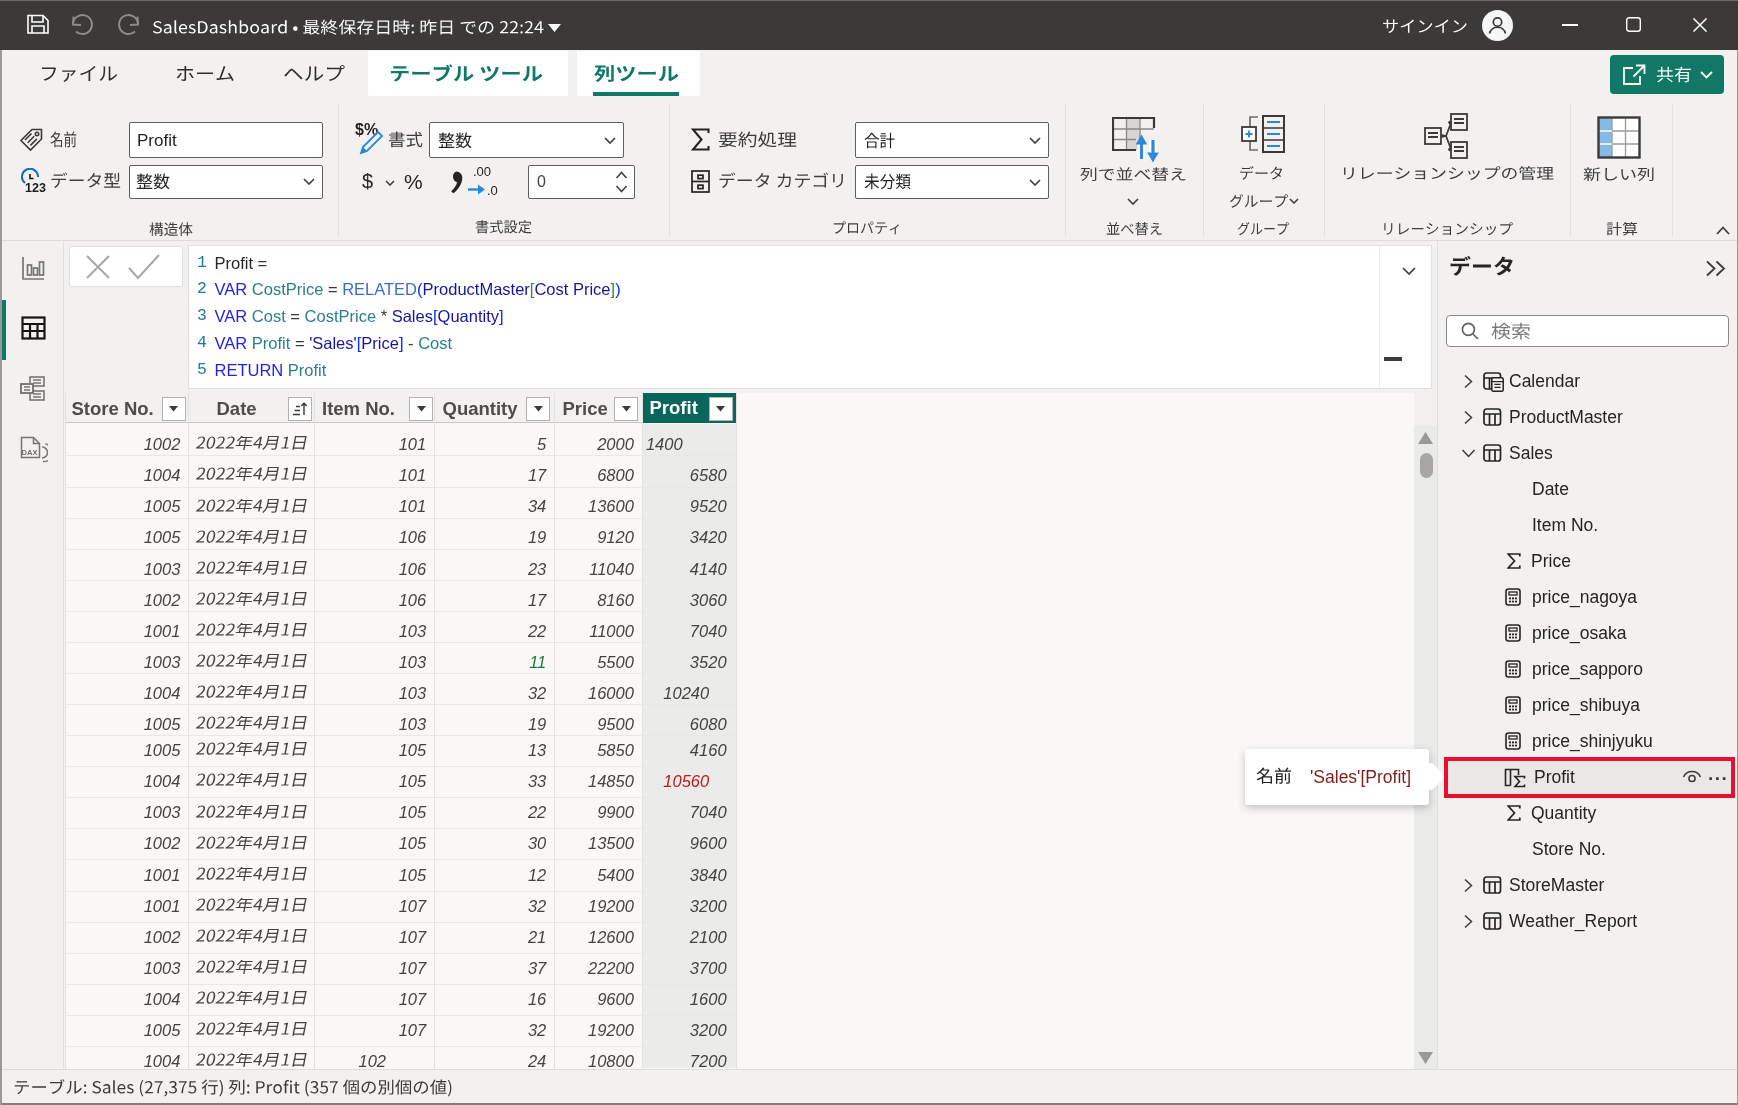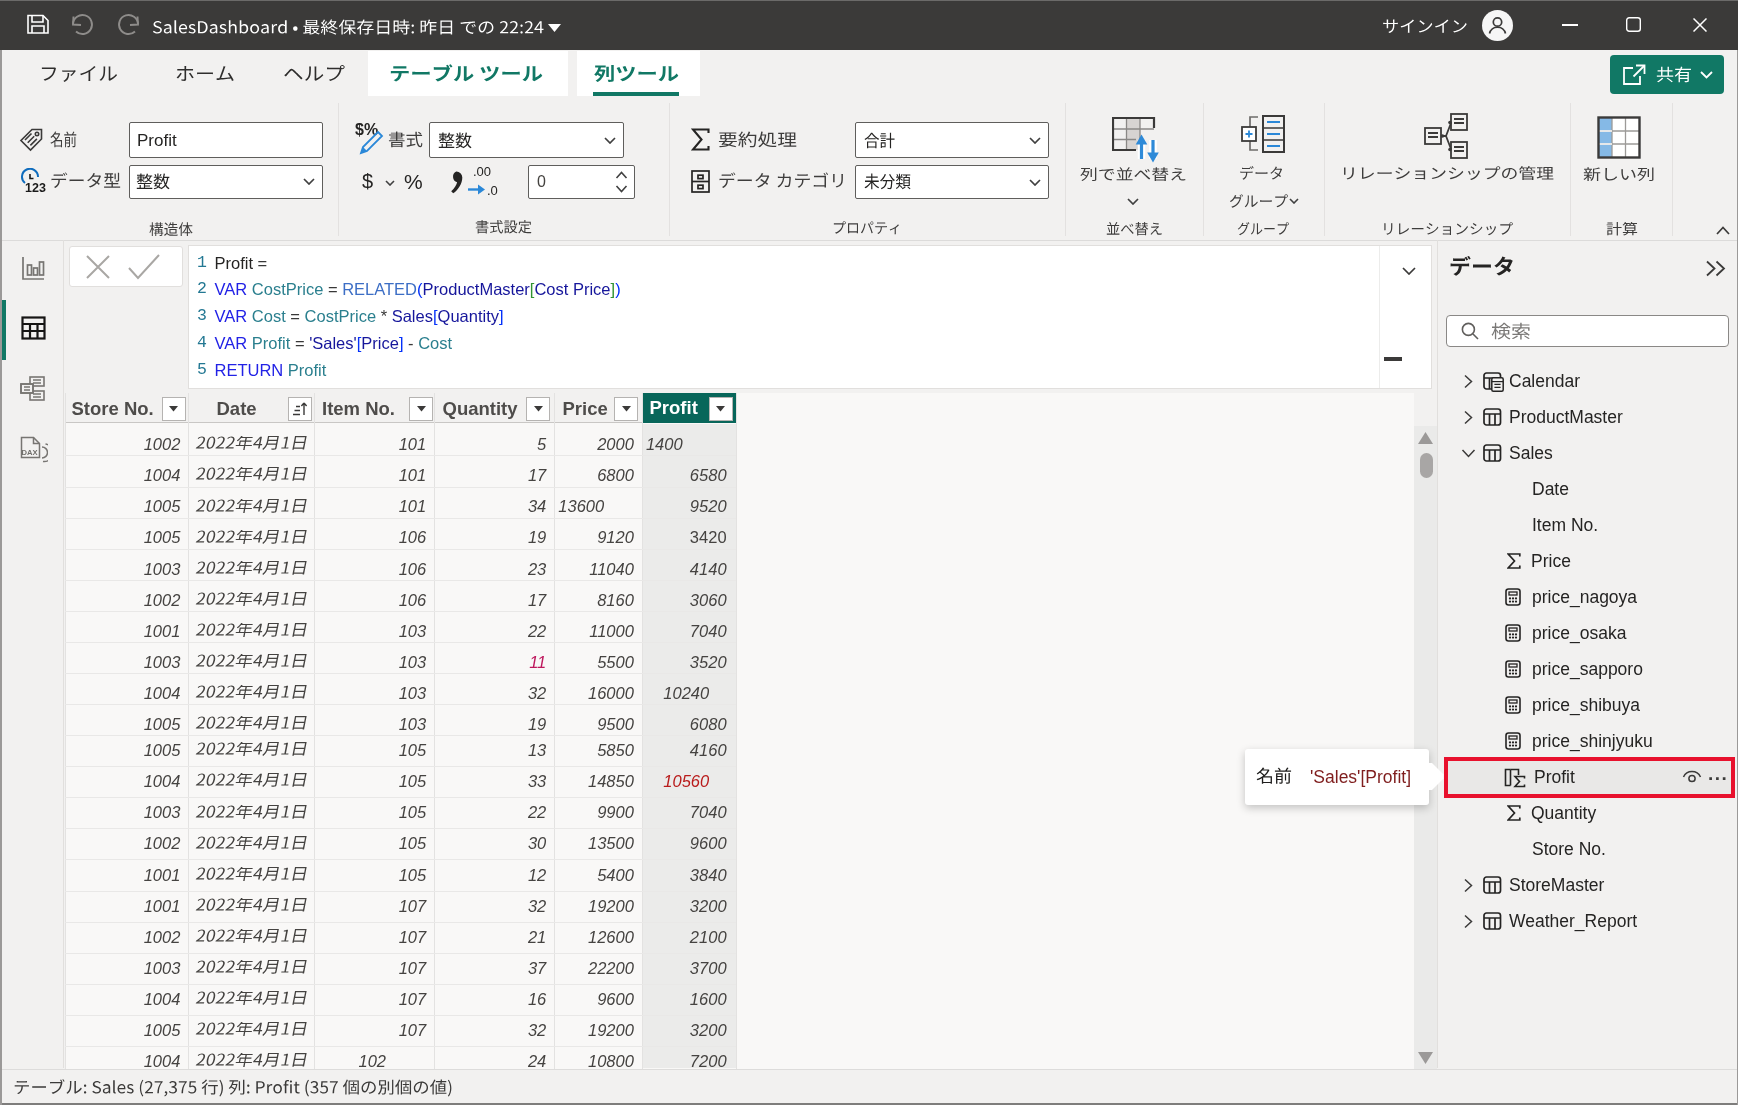--- a/index.html
+++ b/index.html
@@ -412,30 +412,30 @@
 <div style="position:absolute;font-style:italic;font-size:16.5px;color:#454341;text-align:right;left:318.3px;top:466.2px;width:107.9px">101</div>
 <div style="position:absolute;font-style:italic;font-size:16.5px;color:#454341;text-align:right;left:438.2px;top:466.2px;width:108.1px">17</div>
 <div style="position:absolute;font-style:italic;font-size:16.5px;color:#454341;text-align:right;left:558.3px;top:466.2px;width:75.6px">6800</div>
 <div style="position:absolute;font-style:italic;font-size:16.5px;color:#454341;text-align:right;left:645.9px;top:466.2px;width:80.7px">6580</div>
 <div style="position:absolute;font-style:italic;font-size:16.5px;color:#454341;text-align:right;left:68.5px;top:497.3px;width:111.9px">1005</div>
 <svg class="abs" style="left:195.1px;top:498.5px" width="112.2" height="17" viewBox="0 -12.6 103.18 17" preserveAspectRatio="none">
     <path d="M0.7 0.0H8.2L8.5 -1.3H5.2C4.6 -1.3 3.8 -1.2 3.2 -1.2C6.5 -3.8 8.8 -6.3 9.2 -8.7C9.6 -10.8 8.5 -12.2 6.4 -12.2C4.8 -12.2 3.7 -11.5 2.5 -10.4L3.2 -9.6C4.1 -10.4 5.0 -11.0 6.0 -11.0C7.4 -11.0 8.0 -10.0 7.7 -8.6C7.4 -6.5 5.2 -4.2 0.9 -0.9Z M13.5 0.2C15.8 0.2 17.6 -1.8 18.4 -6.0C19.1 -10.2 18.0 -12.2 15.8 -12.2C13.5 -12.2 11.7 -10.2 10.9 -6.0C10.2 -1.8 11.3 0.2 13.5 0.2ZM13.8 -1.0C12.4 -1.0 11.7 -2.5 12.4 -6.0C13.0 -9.5 14.2 -11.0 15.6 -11.0C16.9 -11.0 17.6 -9.5 16.9 -6.0C16.3 -2.5 15.1 -1.0 13.8 -1.0Z M18.8 0.0H26.3L26.6 -1.3H23.2C22.6 -1.3 21.9 -1.2 21.3 -1.2C24.6 -3.8 26.9 -6.3 27.3 -8.7C27.7 -10.8 26.6 -12.2 24.5 -12.2C22.9 -12.2 21.8 -11.5 20.6 -10.4L21.3 -9.6C22.1 -10.4 23.1 -11.0 24.1 -11.0C25.5 -11.0 26.1 -10.0 25.8 -8.6C25.5 -6.5 23.3 -4.2 19.0 -0.9Z M27.9 0.0H35.4L35.6 -1.3H32.3C31.7 -1.3 30.9 -1.2 30.3 -1.2C33.6 -3.8 35.9 -6.3 36.4 -8.7C36.7 -10.8 35.6 -12.2 33.5 -12.2C32.0 -12.2 30.8 -11.5 29.7 -10.4L30.4 -9.6C31.2 -10.4 32.1 -11.0 33.1 -11.0C34.6 -11.0 35.1 -10.0 34.9 -8.6C34.5 -6.5 32.4 -4.2 28.0 -0.9Z M37.6 -3.6 37.4 -2.5H45.0L44.3 1.3H45.6L46.2 -2.5H52.2L52.4 -3.6H46.4L47.0 -6.9H51.8L52.0 -8.0H47.2L47.7 -10.5H52.9L53.1 -11.7H43.3C43.7 -12.3 44.0 -12.8 44.4 -13.4L43.2 -13.8C42.0 -11.5 40.3 -9.4 38.5 -8.1C38.7 -7.9 39.2 -7.5 39.4 -7.3C40.4 -8.2 41.5 -9.3 42.5 -10.5H46.4L46.0 -8.0H41.1L40.3 -3.6ZM41.5 -3.6 42.1 -6.9H45.8L45.2 -3.6Z M58.0 0.0H59.4L60.0 -3.3H61.6L61.8 -4.5H60.2L61.6 -11.9H59.9L53.6 -4.3L53.4 -3.3H58.6ZM58.8 -4.5H55.2L58.6 -8.6C59.1 -9.1 59.5 -9.7 59.9 -10.3H60.0C59.8 -9.7 59.6 -8.7 59.5 -8.2Z M67.2 -12.8 66.3 -7.8C65.8 -5.2 65.0 -1.9 61.9 0.4C62.2 0.6 62.6 1.1 62.7 1.3C64.5 -0.1 65.7 -1.9 66.4 -3.8H74.3L73.7 -0.5C73.7 -0.2 73.5 -0.0 73.1 -0.0C72.7 -0.0 71.4 0.0 70.1 -0.0C70.2 0.3 70.4 0.9 70.4 1.2C72.1 1.2 73.2 1.2 73.9 1.0C74.5 0.8 74.8 0.4 75.0 -0.5L77.2 -12.8ZM68.2 -11.6H75.7L75.2 -8.9H67.7ZM67.5 -7.7H75.0L74.5 -5.0H66.9C67.2 -5.9 67.4 -6.9 67.5 -7.7Z M79.3 0.0H85.8L86.0 -1.2H83.6L85.6 -11.9H84.4C83.7 -11.6 82.9 -11.3 81.8 -11.1L81.6 -10.2H83.8L82.2 -1.2H79.5Z M92.0 -5.7H100.2L99.3 -1.2H91.2ZM92.3 -6.9 93.0 -11.4H101.2L100.4 -6.9ZM92.0 -12.6 89.5 1.1H90.8L91.0 0.1H99.1L98.9 1.0H100.3L102.7 -12.6Z" fill="#454341"></path>
   </svg>
 <div style="position:absolute;font-style:italic;font-size:16.5px;color:#454341;text-align:right;left:318.3px;top:497.3px;width:107.9px">101</div>
 <div style="position:absolute;font-style:italic;font-size:16.5px;color:#454341;text-align:right;left:438.2px;top:497.3px;width:108.1px">34</div>
-<div style="position:absolute;font-style:italic;font-size:16.5px;color:#454341;text-align:left;left:558.3px;top:497.3px;width:75.6px">13600</div>
+<div style="position:absolute;font-style:italic;font-size:16.5px;color:#454341;text-align:right;left:558.3px;top:497.3px;width:75.6px">13600</div>
 <div style="position:absolute;font-style:italic;font-size:16.5px;color:#454341;text-align:right;left:645.9px;top:497.3px;width:80.7px">9520</div>
 <div style="position:absolute;font-style:italic;font-size:16.5px;color:#454341;text-align:right;left:68.5px;top:528.4px;width:111.9px">1005</div>
 <svg class="abs" style="left:195.1px;top:529.6px" width="112.2" height="17" viewBox="0 -12.6 103.18 17" preserveAspectRatio="none">
     <path d="M0.7 0.0H8.2L8.5 -1.3H5.2C4.6 -1.3 3.8 -1.2 3.2 -1.2C6.5 -3.8 8.8 -6.3 9.2 -8.7C9.6 -10.8 8.5 -12.2 6.4 -12.2C4.8 -12.2 3.7 -11.5 2.5 -10.4L3.2 -9.6C4.1 -10.4 5.0 -11.0 6.0 -11.0C7.4 -11.0 8.0 -10.0 7.7 -8.6C7.4 -6.5 5.2 -4.2 0.9 -0.9Z M13.5 0.2C15.8 0.2 17.6 -1.8 18.4 -6.0C19.1 -10.2 18.0 -12.2 15.8 -12.2C13.5 -12.2 11.7 -10.2 10.9 -6.0C10.2 -1.8 11.3 0.2 13.5 0.2ZM13.8 -1.0C12.4 -1.0 11.7 -2.5 12.4 -6.0C13.0 -9.5 14.2 -11.0 15.6 -11.0C16.9 -11.0 17.6 -9.5 16.9 -6.0C16.3 -2.5 15.1 -1.0 13.8 -1.0Z M18.8 0.0H26.3L26.6 -1.3H23.2C22.6 -1.3 21.9 -1.2 21.3 -1.2C24.6 -3.8 26.9 -6.3 27.3 -8.7C27.7 -10.8 26.6 -12.2 24.5 -12.2C22.9 -12.2 21.8 -11.5 20.6 -10.4L21.3 -9.6C22.1 -10.4 23.1 -11.0 24.1 -11.0C25.5 -11.0 26.1 -10.0 25.8 -8.6C25.5 -6.5 23.3 -4.2 19.0 -0.9Z M27.9 0.0H35.4L35.6 -1.3H32.3C31.7 -1.3 30.9 -1.2 30.3 -1.2C33.6 -3.8 35.9 -6.3 36.4 -8.7C36.7 -10.8 35.6 -12.2 33.5 -12.2C32.0 -12.2 30.8 -11.5 29.7 -10.4L30.4 -9.6C31.2 -10.4 32.1 -11.0 33.1 -11.0C34.6 -11.0 35.1 -10.0 34.9 -8.6C34.5 -6.5 32.4 -4.2 28.0 -0.9Z M37.6 -3.6 37.4 -2.5H45.0L44.3 1.3H45.6L46.2 -2.5H52.2L52.4 -3.6H46.4L47.0 -6.9H51.8L52.0 -8.0H47.2L47.7 -10.5H52.9L53.1 -11.7H43.3C43.7 -12.3 44.0 -12.8 44.4 -13.4L43.2 -13.8C42.0 -11.5 40.3 -9.4 38.5 -8.1C38.7 -7.9 39.2 -7.5 39.4 -7.3C40.4 -8.2 41.5 -9.3 42.5 -10.5H46.4L46.0 -8.0H41.1L40.3 -3.6ZM41.5 -3.6 42.1 -6.9H45.8L45.2 -3.6Z M58.0 0.0H59.4L60.0 -3.3H61.6L61.8 -4.5H60.2L61.6 -11.9H59.9L53.6 -4.3L53.4 -3.3H58.6ZM58.8 -4.5H55.2L58.6 -8.6C59.1 -9.1 59.5 -9.7 59.9 -10.3H60.0C59.8 -9.7 59.6 -8.7 59.5 -8.2Z M67.2 -12.8 66.3 -7.8C65.8 -5.2 65.0 -1.9 61.9 0.4C62.2 0.6 62.6 1.1 62.7 1.3C64.5 -0.1 65.7 -1.9 66.4 -3.8H74.3L73.7 -0.5C73.7 -0.2 73.5 -0.0 73.1 -0.0C72.7 -0.0 71.4 0.0 70.1 -0.0C70.2 0.3 70.4 0.9 70.4 1.2C72.1 1.2 73.2 1.2 73.9 1.0C74.5 0.8 74.8 0.4 75.0 -0.5L77.2 -12.8ZM68.2 -11.6H75.7L75.2 -8.9H67.7ZM67.5 -7.7H75.0L74.5 -5.0H66.9C67.2 -5.9 67.4 -6.9 67.5 -7.7Z M79.3 0.0H85.8L86.0 -1.2H83.6L85.6 -11.9H84.4C83.7 -11.6 82.9 -11.3 81.8 -11.1L81.6 -10.2H83.8L82.2 -1.2H79.5Z M92.0 -5.7H100.2L99.3 -1.2H91.2ZM92.3 -6.9 93.0 -11.4H101.2L100.4 -6.9ZM92.0 -12.6 89.5 1.1H90.8L91.0 0.1H99.1L98.9 1.0H100.3L102.7 -12.6Z" fill="#454341"></path>
   </svg>
 <div style="position:absolute;font-style:italic;font-size:16.5px;color:#454341;text-align:right;left:318.3px;top:528.4px;width:107.9px">106</div>
 <div style="position:absolute;font-style:italic;font-size:16.5px;color:#454341;text-align:right;left:438.2px;top:528.4px;width:108.1px">19</div>
 <div style="position:absolute;font-style:italic;font-size:16.5px;color:#454341;text-align:right;left:558.3px;top:528.4px;width:75.6px">9120</div>
-<div style="position:absolute;font-size:16.5px;color:#454341;text-align:right;left:645.9px;top:528.4px;width:80.7px">3420</div>
+<div style="position:absolute;font-style:italic;font-size:16.5px;color:#454341;text-align:right;left:645.9px;top:528.4px;width:80.7px">3420</div>
 <div style="position:absolute;font-style:italic;font-size:16.5px;color:#454341;text-align:right;left:68.5px;top:559.5px;width:111.9px">1003</div>
 <svg class="abs" style="left:195.1px;top:560.7px" width="112.2" height="17" viewBox="0 -12.6 103.18 17" preserveAspectRatio="none">
     <path d="M0.7 0.0H8.2L8.5 -1.3H5.2C4.6 -1.3 3.8 -1.2 3.2 -1.2C6.5 -3.8 8.8 -6.3 9.2 -8.7C9.6 -10.8 8.5 -12.2 6.4 -12.2C4.8 -12.2 3.7 -11.5 2.5 -10.4L3.2 -9.6C4.1 -10.4 5.0 -11.0 6.0 -11.0C7.4 -11.0 8.0 -10.0 7.7 -8.6C7.4 -6.5 5.2 -4.2 0.9 -0.9Z M13.5 0.2C15.8 0.2 17.6 -1.8 18.4 -6.0C19.1 -10.2 18.0 -12.2 15.8 -12.2C13.5 -12.2 11.7 -10.2 10.9 -6.0C10.2 -1.8 11.3 0.2 13.5 0.2ZM13.8 -1.0C12.4 -1.0 11.7 -2.5 12.4 -6.0C13.0 -9.5 14.2 -11.0 15.6 -11.0C16.9 -11.0 17.6 -9.5 16.9 -6.0C16.3 -2.5 15.1 -1.0 13.8 -1.0Z M18.8 0.0H26.3L26.6 -1.3H23.2C22.6 -1.3 21.9 -1.2 21.3 -1.2C24.6 -3.8 26.9 -6.3 27.3 -8.7C27.7 -10.8 26.6 -12.2 24.5 -12.2C22.9 -12.2 21.8 -11.5 20.6 -10.4L21.3 -9.6C22.1 -10.4 23.1 -11.0 24.1 -11.0C25.5 -11.0 26.1 -10.0 25.8 -8.6C25.5 -6.5 23.3 -4.2 19.0 -0.9Z M27.9 0.0H35.4L35.6 -1.3H32.3C31.7 -1.3 30.9 -1.2 30.3 -1.2C33.6 -3.8 35.9 -6.3 36.4 -8.7C36.7 -10.8 35.6 -12.2 33.5 -12.2C32.0 -12.2 30.8 -11.5 29.7 -10.4L30.4 -9.6C31.2 -10.4 32.1 -11.0 33.1 -11.0C34.6 -11.0 35.1 -10.0 34.9 -8.6C34.5 -6.5 32.4 -4.2 28.0 -0.9Z M37.6 -3.6 37.4 -2.5H45.0L44.3 1.3H45.6L46.2 -2.5H52.2L52.4 -3.6H46.4L47.0 -6.9H51.8L52.0 -8.0H47.2L47.7 -10.5H52.9L53.1 -11.7H43.3C43.7 -12.3 44.0 -12.8 44.4 -13.4L43.2 -13.8C42.0 -11.5 40.3 -9.4 38.5 -8.1C38.7 -7.9 39.2 -7.5 39.4 -7.3C40.4 -8.2 41.5 -9.3 42.5 -10.5H46.4L46.0 -8.0H41.1L40.3 -3.6ZM41.5 -3.6 42.1 -6.9H45.8L45.2 -3.6Z M58.0 0.0H59.4L60.0 -3.3H61.6L61.8 -4.5H60.2L61.6 -11.9H59.9L53.6 -4.3L53.4 -3.3H58.6ZM58.8 -4.5H55.2L58.6 -8.6C59.1 -9.1 59.5 -9.7 59.9 -10.3H60.0C59.8 -9.7 59.6 -8.7 59.5 -8.2Z M67.2 -12.8 66.3 -7.8C65.8 -5.2 65.0 -1.9 61.9 0.4C62.2 0.6 62.6 1.1 62.7 1.3C64.5 -0.1 65.7 -1.9 66.4 -3.8H74.3L73.7 -0.5C73.7 -0.2 73.5 -0.0 73.1 -0.0C72.7 -0.0 71.4 0.0 70.1 -0.0C70.2 0.3 70.4 0.9 70.4 1.2C72.1 1.2 73.2 1.2 73.9 1.0C74.5 0.8 74.8 0.4 75.0 -0.5L77.2 -12.8ZM68.2 -11.6H75.7L75.2 -8.9H67.7ZM67.5 -7.7H75.0L74.5 -5.0H66.9C67.2 -5.9 67.4 -6.9 67.5 -7.7Z M79.3 0.0H85.8L86.0 -1.2H83.6L85.6 -11.9H84.4C83.7 -11.6 82.9 -11.3 81.8 -11.1L81.6 -10.2H83.8L82.2 -1.2H79.5Z M92.0 -5.7H100.2L99.3 -1.2H91.2ZM92.3 -6.9 93.0 -11.4H101.2L100.4 -6.9ZM92.0 -12.6 89.5 1.1H90.8L91.0 0.1H99.1L98.9 1.0H100.3L102.7 -12.6Z" fill="#454341"></path>
   </svg>
 <div style="position:absolute;font-style:italic;font-size:16.5px;color:#454341;text-align:right;left:318.3px;top:559.5px;width:107.9px">106</div>
 <div style="position:absolute;font-style:italic;font-size:16.5px;color:#454341;text-align:right;left:438.2px;top:559.5px;width:108.1px">23</div>
 <div style="position:absolute;font-style:italic;font-size:16.5px;color:#454341;text-align:right;left:558.3px;top:559.5px;width:75.6px">11040</div>
 <div style="position:absolute;font-style:italic;font-size:16.5px;color:#454341;text-align:right;left:645.9px;top:559.5px;width:80.7px">4140</div>
 <div style="position:absolute;font-style:italic;font-size:16.5px;color:#454341;text-align:right;left:68.5px;top:590.5px;width:111.9px">1002</div>
 <svg class="abs" style="left:195.1px;top:591.7px" width="112.2" height="17" viewBox="0 -12.6 103.18 17" preserveAspectRatio="none">
@@ -451,21 +451,21 @@
   </svg>
 <div style="position:absolute;font-style:italic;font-size:16.5px;color:#454341;text-align:right;left:318.3px;top:621.6px;width:107.9px">103</div>
 <div style="position:absolute;font-style:italic;font-size:16.5px;color:#454341;text-align:right;left:438.2px;top:621.6px;width:108.1px">22</div>
 <div style="position:absolute;font-style:italic;font-size:16.5px;color:#454341;text-align:right;left:558.3px;top:621.6px;width:75.6px">11000</div>
 <div style="position:absolute;font-style:italic;font-size:16.5px;color:#454341;text-align:right;left:645.9px;top:621.6px;width:80.7px">7040</div>
 <div style="position:absolute;font-style:italic;font-size:16.5px;color:#454341;text-align:right;left:68.5px;top:652.7px;width:111.9px">1003</div>
 <svg class="abs" style="left:195.1px;top:653.9px" width="112.2" height="17" viewBox="0 -12.6 103.18 17" preserveAspectRatio="none">
     <path d="M0.7 0.0H8.2L8.5 -1.3H5.2C4.6 -1.3 3.8 -1.2 3.2 -1.2C6.5 -3.8 8.8 -6.3 9.2 -8.7C9.6 -10.8 8.5 -12.2 6.4 -12.2C4.8 -12.2 3.7 -11.5 2.5 -10.4L3.2 -9.6C4.1 -10.4 5.0 -11.0 6.0 -11.0C7.4 -11.0 8.0 -10.0 7.7 -8.6C7.4 -6.5 5.2 -4.2 0.9 -0.9Z M13.5 0.2C15.8 0.2 17.6 -1.8 18.4 -6.0C19.1 -10.2 18.0 -12.2 15.8 -12.2C13.5 -12.2 11.7 -10.2 10.9 -6.0C10.2 -1.8 11.3 0.2 13.5 0.2ZM13.8 -1.0C12.4 -1.0 11.7 -2.5 12.4 -6.0C13.0 -9.5 14.2 -11.0 15.6 -11.0C16.9 -11.0 17.6 -9.5 16.9 -6.0C16.3 -2.5 15.1 -1.0 13.8 -1.0Z M18.8 0.0H26.3L26.6 -1.3H23.2C22.6 -1.3 21.9 -1.2 21.3 -1.2C24.6 -3.8 26.9 -6.3 27.3 -8.7C27.7 -10.8 26.6 -12.2 24.5 -12.2C22.9 -12.2 21.8 -11.5 20.6 -10.4L21.3 -9.6C22.1 -10.4 23.1 -11.0 24.1 -11.0C25.5 -11.0 26.1 -10.0 25.8 -8.6C25.5 -6.5 23.3 -4.2 19.0 -0.9Z M27.9 0.0H35.4L35.6 -1.3H32.3C31.7 -1.3 30.9 -1.2 30.3 -1.2C33.6 -3.8 35.9 -6.3 36.4 -8.7C36.7 -10.8 35.6 -12.2 33.5 -12.2C32.0 -12.2 30.8 -11.5 29.7 -10.4L30.4 -9.6C31.2 -10.4 32.1 -11.0 33.1 -11.0C34.6 -11.0 35.1 -10.0 34.9 -8.6C34.5 -6.5 32.4 -4.2 28.0 -0.9Z M37.6 -3.6 37.4 -2.5H45.0L44.3 1.3H45.6L46.2 -2.5H52.2L52.4 -3.6H46.4L47.0 -6.9H51.8L52.0 -8.0H47.2L47.7 -10.5H52.9L53.1 -11.7H43.3C43.7 -12.3 44.0 -12.8 44.4 -13.4L43.2 -13.8C42.0 -11.5 40.3 -9.4 38.5 -8.1C38.7 -7.9 39.2 -7.5 39.4 -7.3C40.4 -8.2 41.5 -9.3 42.5 -10.5H46.4L46.0 -8.0H41.1L40.3 -3.6ZM41.5 -3.6 42.1 -6.9H45.8L45.2 -3.6Z M58.0 0.0H59.4L60.0 -3.3H61.6L61.8 -4.5H60.2L61.6 -11.9H59.9L53.6 -4.3L53.4 -3.3H58.6ZM58.8 -4.5H55.2L58.6 -8.6C59.1 -9.1 59.5 -9.7 59.9 -10.3H60.0C59.8 -9.7 59.6 -8.7 59.5 -8.2Z M67.2 -12.8 66.3 -7.8C65.8 -5.2 65.0 -1.9 61.9 0.4C62.2 0.6 62.6 1.1 62.7 1.3C64.5 -0.1 65.7 -1.9 66.4 -3.8H74.3L73.7 -0.5C73.7 -0.2 73.5 -0.0 73.1 -0.0C72.7 -0.0 71.4 0.0 70.1 -0.0C70.2 0.3 70.4 0.9 70.4 1.2C72.1 1.2 73.2 1.2 73.9 1.0C74.5 0.8 74.8 0.4 75.0 -0.5L77.2 -12.8ZM68.2 -11.6H75.7L75.2 -8.9H67.7ZM67.5 -7.7H75.0L74.5 -5.0H66.9C67.2 -5.9 67.4 -6.9 67.5 -7.7Z M79.3 0.0H85.8L86.0 -1.2H83.6L85.6 -11.9H84.4C83.7 -11.6 82.9 -11.3 81.8 -11.1L81.6 -10.2H83.8L82.2 -1.2H79.5Z M92.0 -5.7H100.2L99.3 -1.2H91.2ZM92.3 -6.9 93.0 -11.4H101.2L100.4 -6.9ZM92.0 -12.6 89.5 1.1H90.8L91.0 0.1H99.1L98.9 1.0H100.3L102.7 -12.6Z" fill="#454341"></path>
   </svg>
 <div style="position:absolute;font-style:italic;font-size:16.5px;color:#454341;text-align:right;left:318.3px;top:652.7px;width:107.9px">103</div>
-<div style="position:absolute;font-style:italic;font-size:16.5px;color:#be185d;text-align:right;left:438.2px;top:652.7px;width:108.1px">11</div>
+<div style="position:absolute;font-style:italic;font-size:16.5px;color:#15803d;text-align:right;left:438.2px;top:652.7px;width:108.1px">11</div>
 <div style="position:absolute;font-style:italic;font-size:16.5px;color:#454341;text-align:right;left:558.3px;top:652.7px;width:75.6px">5500</div>
 <div style="position:absolute;font-style:italic;font-size:16.5px;color:#454341;text-align:right;left:645.9px;top:652.7px;width:80.7px">3520</div>
 <div style="position:absolute;font-style:italic;font-size:16.5px;color:#454341;text-align:right;left:68.5px;top:683.8px;width:111.9px">1004</div>
 <svg class="abs" style="left:195.1px;top:685.0px" width="112.2" height="17" viewBox="0 -12.6 103.18 17" preserveAspectRatio="none">
     <path d="M0.7 0.0H8.2L8.5 -1.3H5.2C4.6 -1.3 3.8 -1.2 3.2 -1.2C6.5 -3.8 8.8 -6.3 9.2 -8.7C9.6 -10.8 8.5 -12.2 6.4 -12.2C4.8 -12.2 3.7 -11.5 2.5 -10.4L3.2 -9.6C4.1 -10.4 5.0 -11.0 6.0 -11.0C7.4 -11.0 8.0 -10.0 7.7 -8.6C7.4 -6.5 5.2 -4.2 0.9 -0.9Z M13.5 0.2C15.8 0.2 17.6 -1.8 18.4 -6.0C19.1 -10.2 18.0 -12.2 15.8 -12.2C13.5 -12.2 11.7 -10.2 10.9 -6.0C10.2 -1.8 11.3 0.2 13.5 0.2ZM13.8 -1.0C12.4 -1.0 11.7 -2.5 12.4 -6.0C13.0 -9.5 14.2 -11.0 15.6 -11.0C16.9 -11.0 17.6 -9.5 16.9 -6.0C16.3 -2.5 15.1 -1.0 13.8 -1.0Z M18.8 0.0H26.3L26.6 -1.3H23.2C22.6 -1.3 21.9 -1.2 21.3 -1.2C24.6 -3.8 26.9 -6.3 27.3 -8.7C27.7 -10.8 26.6 -12.2 24.5 -12.2C22.9 -12.2 21.8 -11.5 20.6 -10.4L21.3 -9.6C22.1 -10.4 23.1 -11.0 24.1 -11.0C25.5 -11.0 26.1 -10.0 25.8 -8.6C25.5 -6.5 23.3 -4.2 19.0 -0.9Z M27.9 0.0H35.4L35.6 -1.3H32.3C31.7 -1.3 30.9 -1.2 30.3 -1.2C33.6 -3.8 35.9 -6.3 36.4 -8.7C36.7 -10.8 35.6 -12.2 33.5 -12.2C32.0 -12.2 30.8 -11.5 29.7 -10.4L30.4 -9.6C31.2 -10.4 32.1 -11.0 33.1 -11.0C34.6 -11.0 35.1 -10.0 34.9 -8.6C34.5 -6.5 32.4 -4.2 28.0 -0.9Z M37.6 -3.6 37.4 -2.5H45.0L44.3 1.3H45.6L46.2 -2.5H52.2L52.4 -3.6H46.4L47.0 -6.9H51.8L52.0 -8.0H47.2L47.7 -10.5H52.9L53.1 -11.7H43.3C43.7 -12.3 44.0 -12.8 44.4 -13.4L43.2 -13.8C42.0 -11.5 40.3 -9.4 38.5 -8.1C38.7 -7.9 39.2 -7.5 39.4 -7.3C40.4 -8.2 41.5 -9.3 42.5 -10.5H46.4L46.0 -8.0H41.1L40.3 -3.6ZM41.5 -3.6 42.1 -6.9H45.8L45.2 -3.6Z M58.0 0.0H59.4L60.0 -3.3H61.6L61.8 -4.5H60.2L61.6 -11.9H59.9L53.6 -4.3L53.4 -3.3H58.6ZM58.8 -4.5H55.2L58.6 -8.6C59.1 -9.1 59.5 -9.7 59.9 -10.3H60.0C59.8 -9.7 59.6 -8.7 59.5 -8.2Z M67.2 -12.8 66.3 -7.8C65.8 -5.2 65.0 -1.9 61.9 0.4C62.2 0.6 62.6 1.1 62.7 1.3C64.5 -0.1 65.7 -1.9 66.4 -3.8H74.3L73.7 -0.5C73.7 -0.2 73.5 -0.0 73.1 -0.0C72.7 -0.0 71.4 0.0 70.1 -0.0C70.2 0.3 70.4 0.9 70.4 1.2C72.1 1.2 73.2 1.2 73.9 1.0C74.5 0.8 74.8 0.4 75.0 -0.5L77.2 -12.8ZM68.2 -11.6H75.7L75.2 -8.9H67.7ZM67.5 -7.7H75.0L74.5 -5.0H66.9C67.2 -5.9 67.4 -6.9 67.5 -7.7Z M79.3 0.0H85.8L86.0 -1.2H83.6L85.6 -11.9H84.4C83.7 -11.6 82.9 -11.3 81.8 -11.1L81.6 -10.2H83.8L82.2 -1.2H79.5Z M92.0 -5.7H100.2L99.3 -1.2H91.2ZM92.3 -6.9 93.0 -11.4H101.2L100.4 -6.9ZM92.0 -12.6 89.5 1.1H90.8L91.0 0.1H99.1L98.9 1.0H100.3L102.7 -12.6Z" fill="#454341"></path>
   </svg>
 <div style="position:absolute;font-style:italic;font-size:16.5px;color:#454341;text-align:right;left:318.3px;top:683.8px;width:107.9px">103</div>
 <div style="position:absolute;font-style:italic;font-size:16.5px;color:#454341;text-align:right;left:438.2px;top:683.8px;width:108.1px">32</div>
 <div style="position:absolute;font-style:italic;font-size:16.5px;color:#454341;text-align:right;left:558.3px;top:683.8px;width:75.6px">16000</div>
 <div style="position:absolute;font-style:italic;font-size:16.5px;color:#454341;text-align:center;left:645.9px;top:683.8px;width:80.7px">10240</div>

